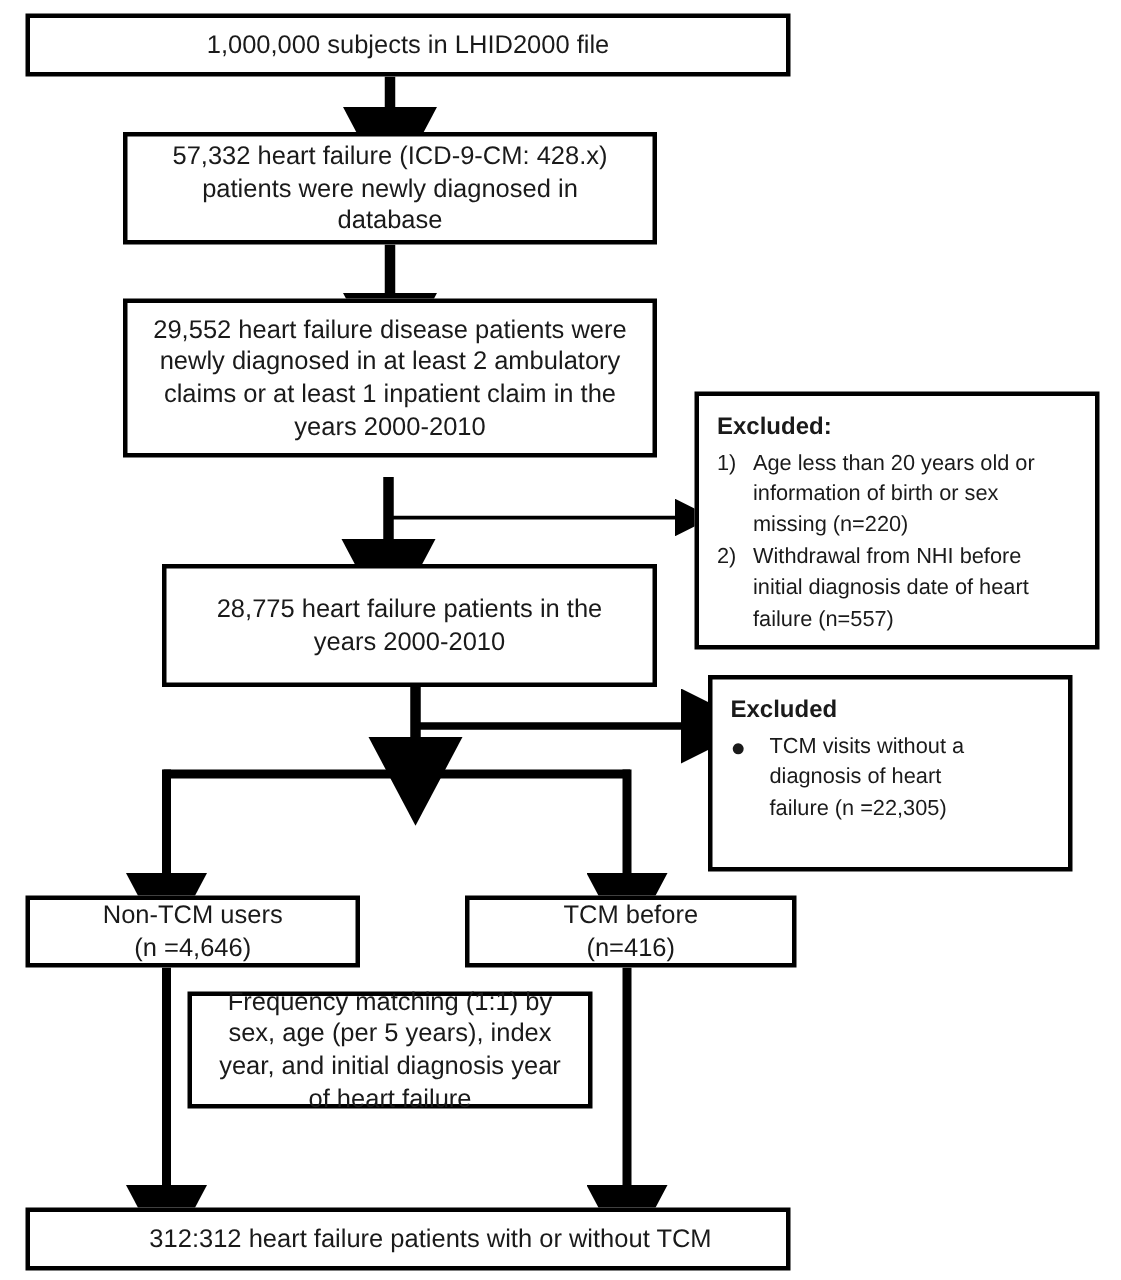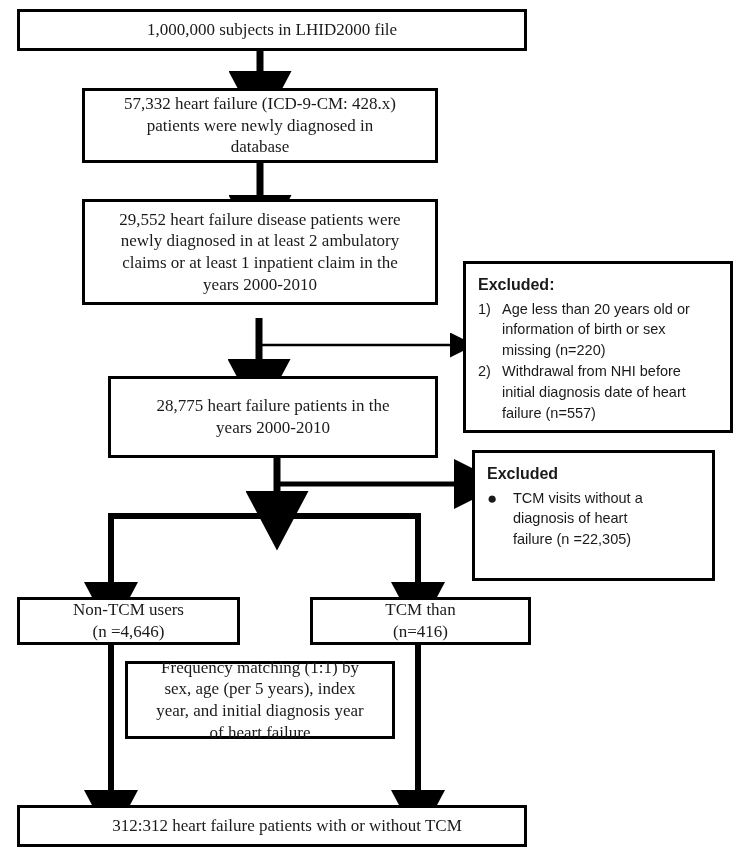--- a/index.html
+++ b/index.html
@@ -30,21 +30,20 @@
     background: #ffffff;
     display: flex;
     flex-direction: column;
     align-items: center;
     justify-content: center;
     color: #1a1a1a;
     line-height: 1.28;
     text-align: center;
     font-size: 17px;
     padding: 2px 6px;
-    font-family: Liberation Serif, serif;
   }
   .node .line {
     display: block;
     white-space: nowrap;
   }
   
   .panel {
     position: absolute;
     box-sizing: border-box;
     border: 3px solid #000000;
@@ -188,21 +187,21 @@
       </span>
     </div>
   </div>
 
   <div class="node" id="node-nontcm">
     <span class="line">Non-TCM users</span>
     <span class="line">(n =4,646)</span>
   </div>
 
   <div class="node" id="node-tcm">
-    <span class="line">TCM than</span>
+    <span class="line">TCM before</span>
     <span class="line">(n=416)</span>
   </div>
 
   <div class="node" id="node-matching">
     <span class="line">Frequency matching (1:1) by</span>
     <span class="line">sex, age (per 5 years), index</span>
     <span class="line">year, and initial diagnosis year</span>
     <span class="line">of heart failure</span>
   </div>
 

